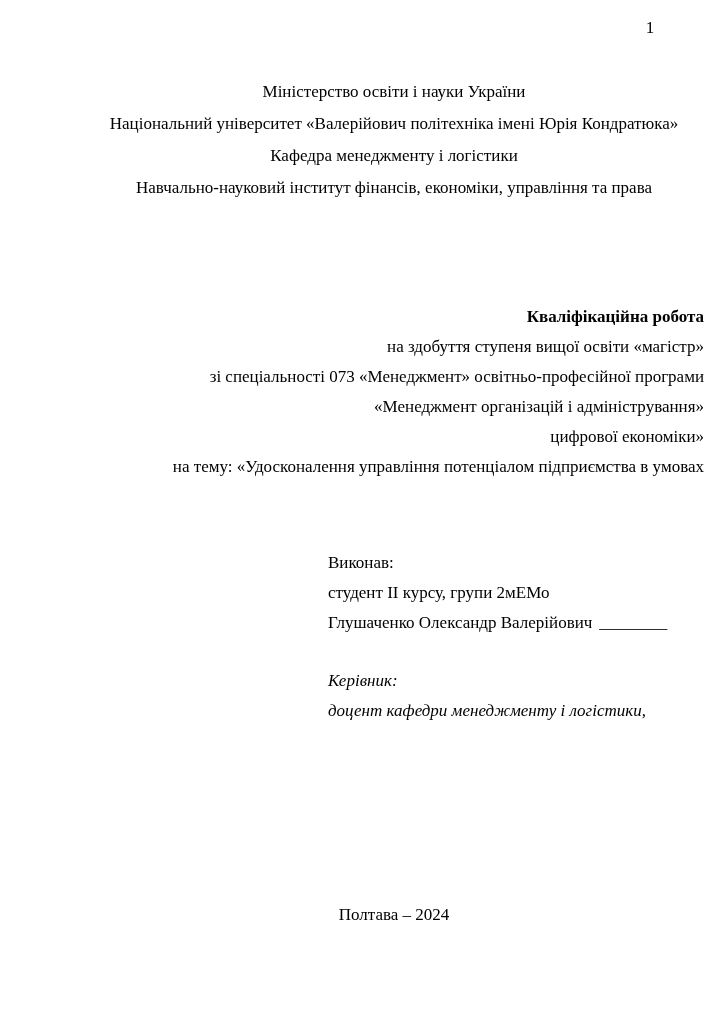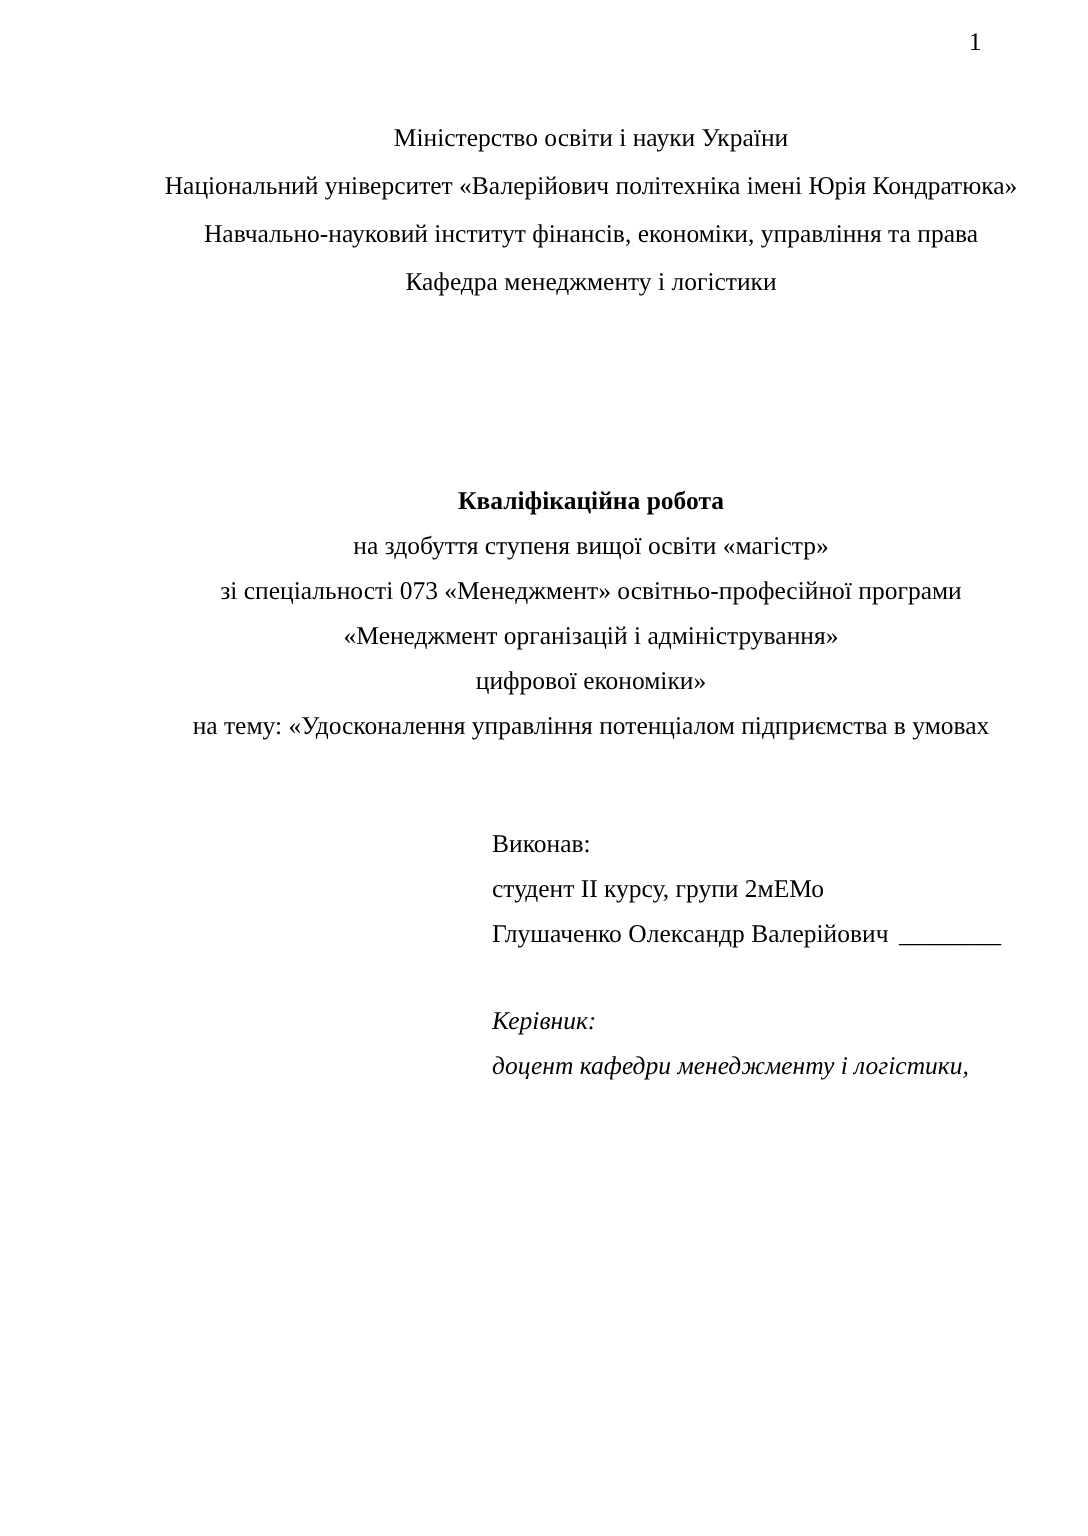--- a/index.html
+++ b/index.html
@@ -32,22 +32,23 @@
     position: absolute;
     left: 84px;
     width: 620px;
     text-align: center;
   }
   .header-block {
     top: 76px;
     line-height: 32px;
   }
   .title-block {
-    top: 319px;
+    top: 302px;
     line-height: 30px;
+    text-align: right;
   }
   .work-title { font-weight: bold; }
   .credits {
     position: absolute;
     left: 328px;
     line-height: 30px;
     text-align: left;
     white-space: nowrap;
   }
   .executor-block { top: 548px; }
@@ -61,22 +62,22 @@
 </head>
 <body>
 
 <div class="page">
 
   <div class="page-number">1</div>
 
   <div class="centered-col header-block">
     <div>Міністерство освіти і науки України</div>
     <div>Національний університет «Валерійович політехніка імені Юрія Кондратюка»</div>
+    <div>Кафедра менеджменту і логістики</div>
     <div>Навчально-науковий інститут фінансів, економіки, управління та права</div>
-    <div>Кафедра менеджменту і логістики</div>
   </div>
 
   <div class="centered-col title-block">
     <div class="work-title">Кваліфікаційна робота</div>
     <div>на здобуття ступеня вищої освіти «магістр»</div>
     <div>зі спеціальності 073 «Менеджмент» освітньо-професійної програми</div>
     <div>«Менеджмент організацій і адміністрування»</div>
     <div>цифрової економіки»</div>
     <div>на тему: «Удосконалення управління потенціалом підприємства в умовах</div>
   </div>
@@ -87,14 +88,15 @@
     <div>
       <span>Глушаченко Олександр Валерійович</span><span class="sig">________</span>
     </div>
   </div>
 
   <div class="credits supervisor-block">
     <div>Керівник:</div>
     <div>доцент кафедри менеджменту і логістики,</div>
   </div>
 
+  <div class="centered-col footer-line">Полтава – 2024</div>
 
 </div>
 
 </body></html>

